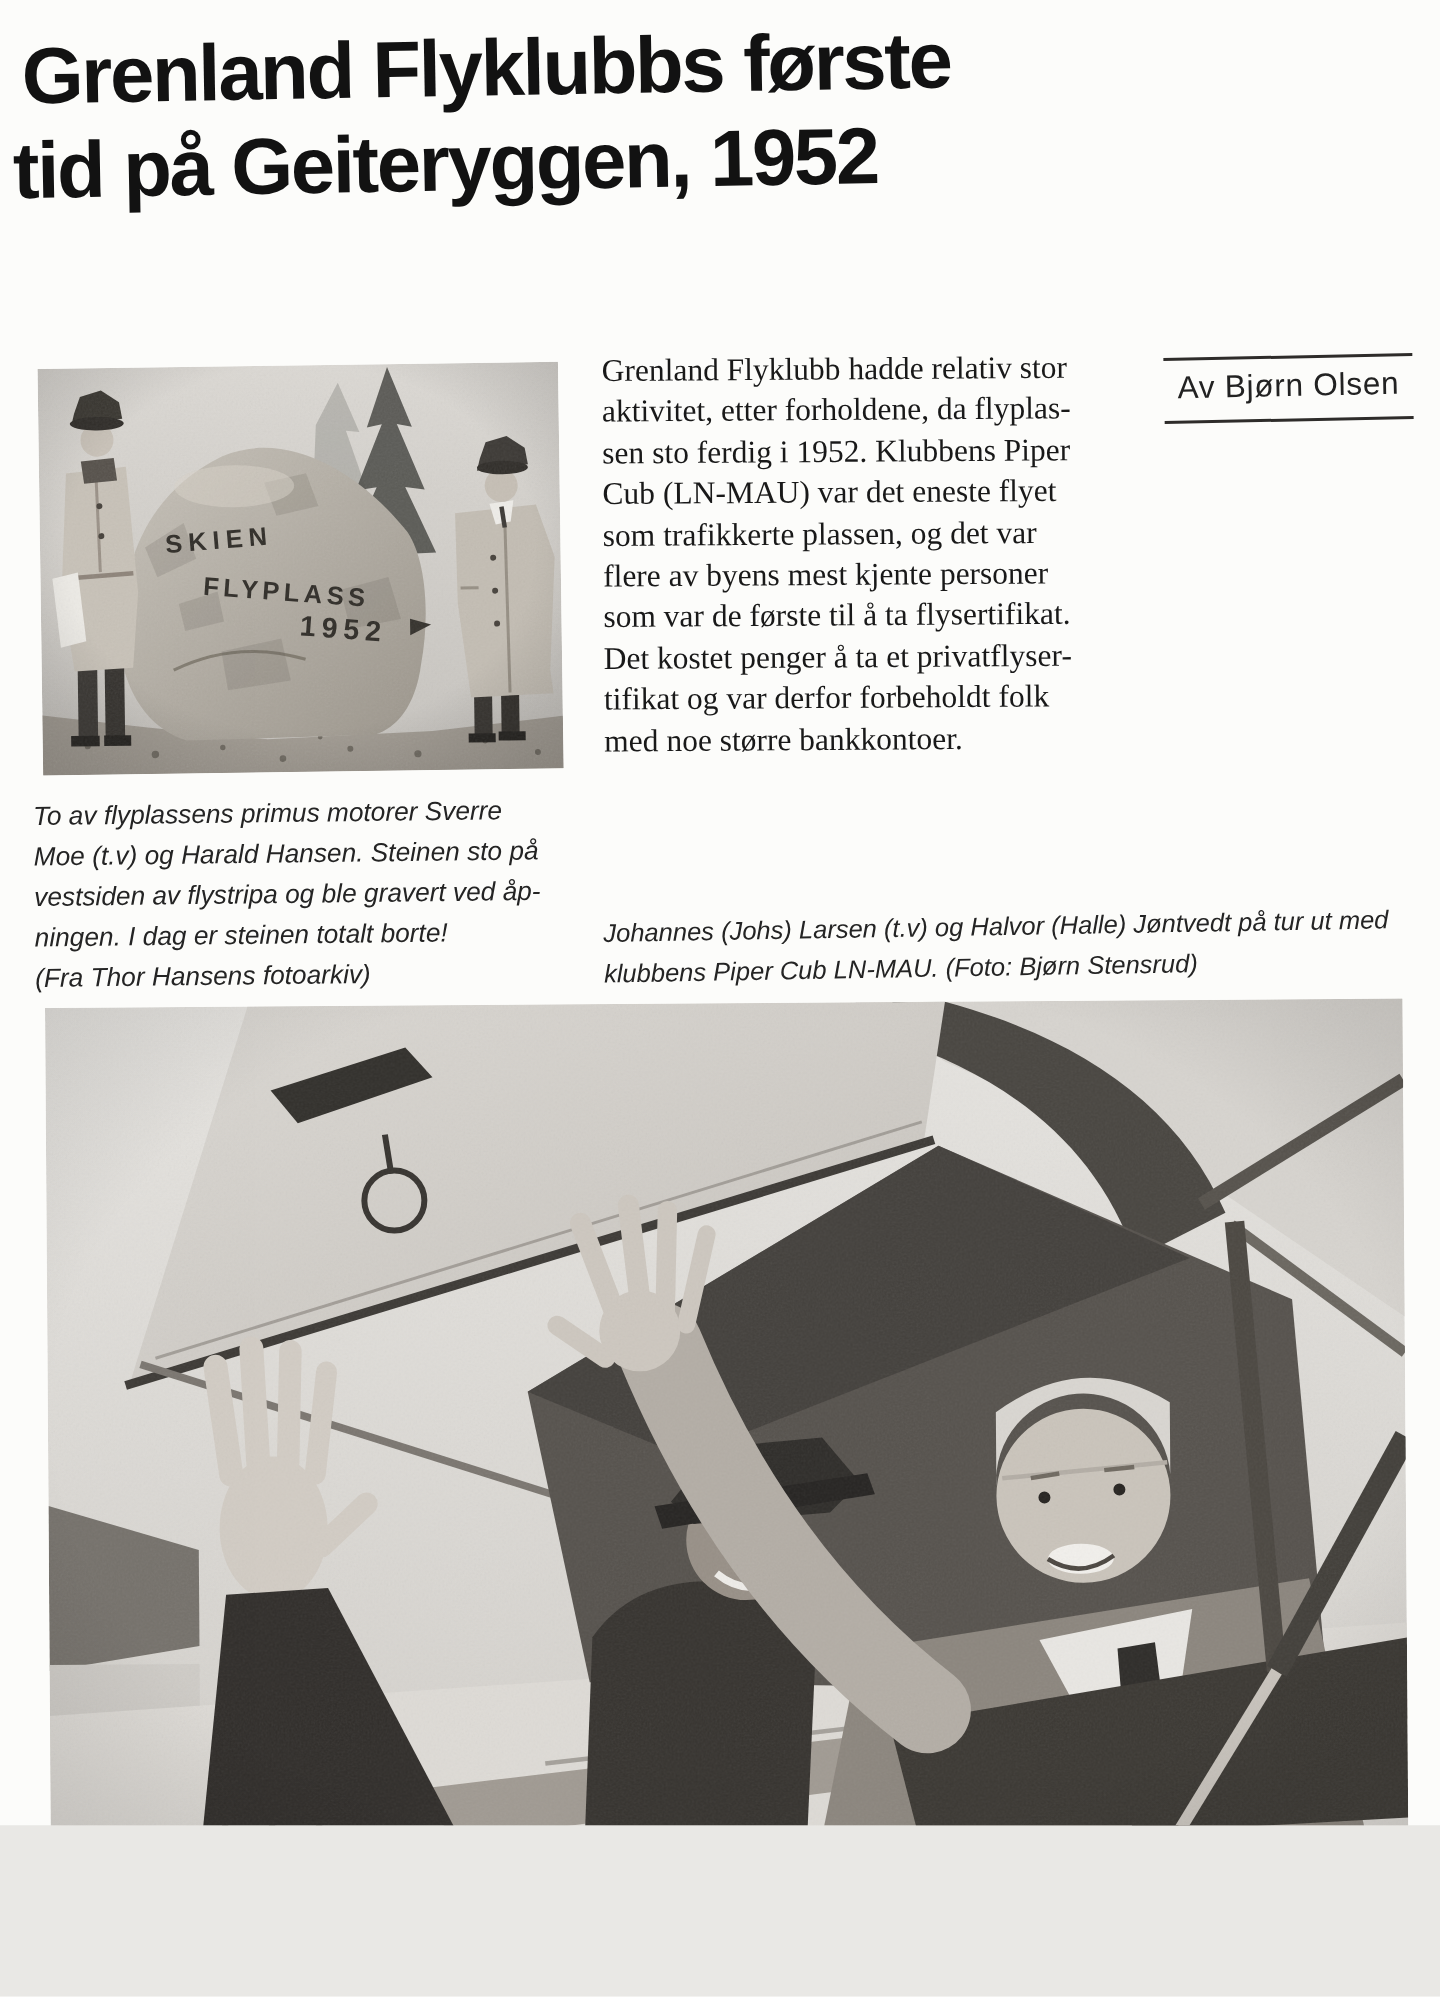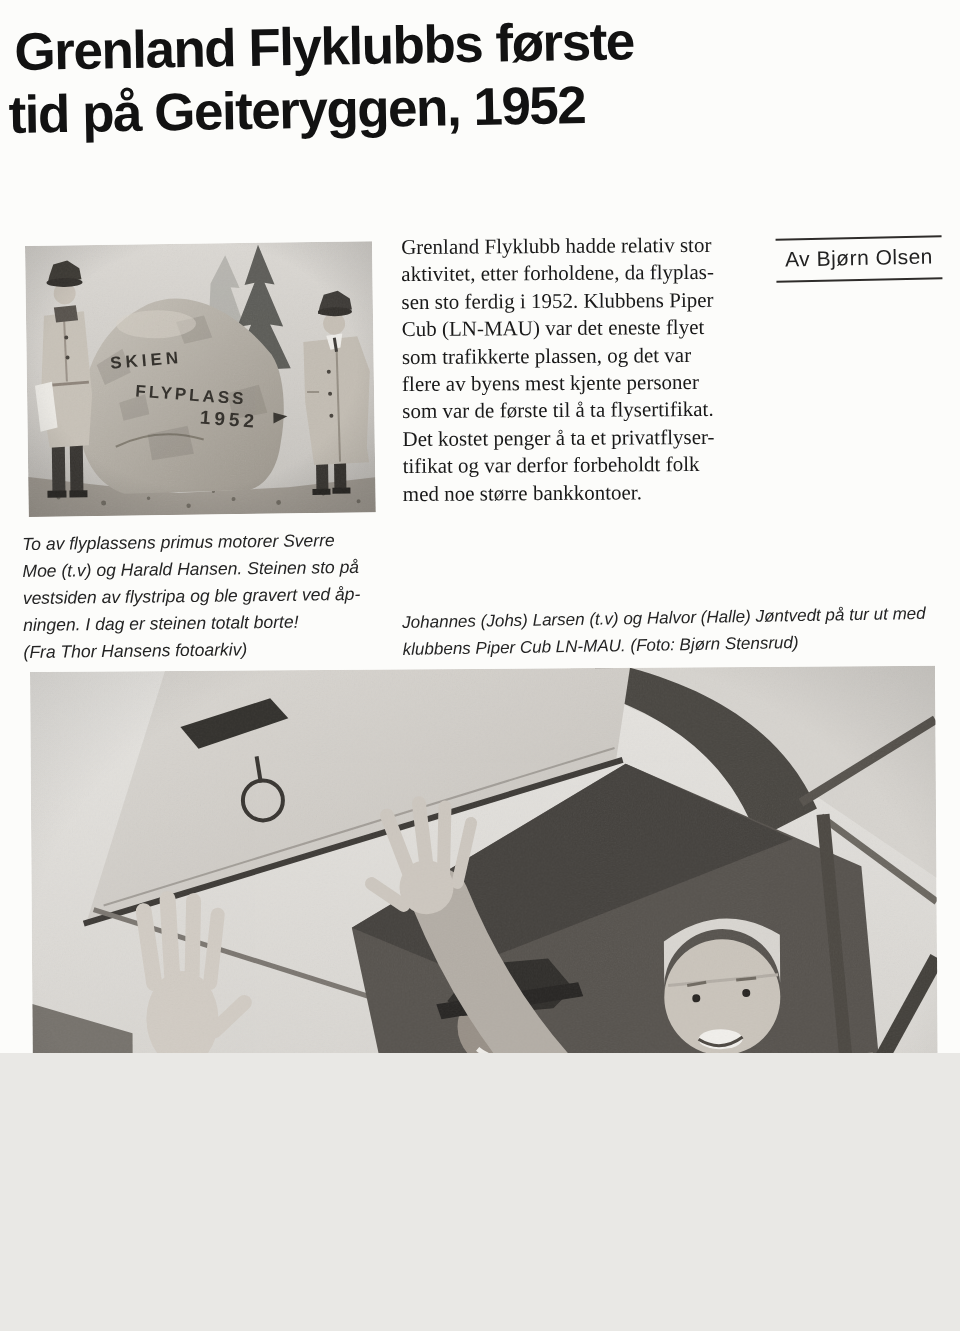--- a/index.html
+++ b/index.html
@@ -1,18 +1,18 @@
 <!DOCTYPE html>
 <html><head>
 <meta charset="utf-8">
 <style>
   html,body{margin:0;padding:0;background:#e9e8e5;}
   .page{
     position:relative;
-    width:960px;height:1053px;
+    width:960px;height:1217px;
     margin:0 auto;
     background:#fcfcfa;
     overflow:hidden;
     font-family:"Liberation Serif", serif;
     color:#161616;
   }
   
   .title{
     position:absolute;left:14px;top:20px;margin:0;
     font-family:"Liberation Sans", sans-serif;

